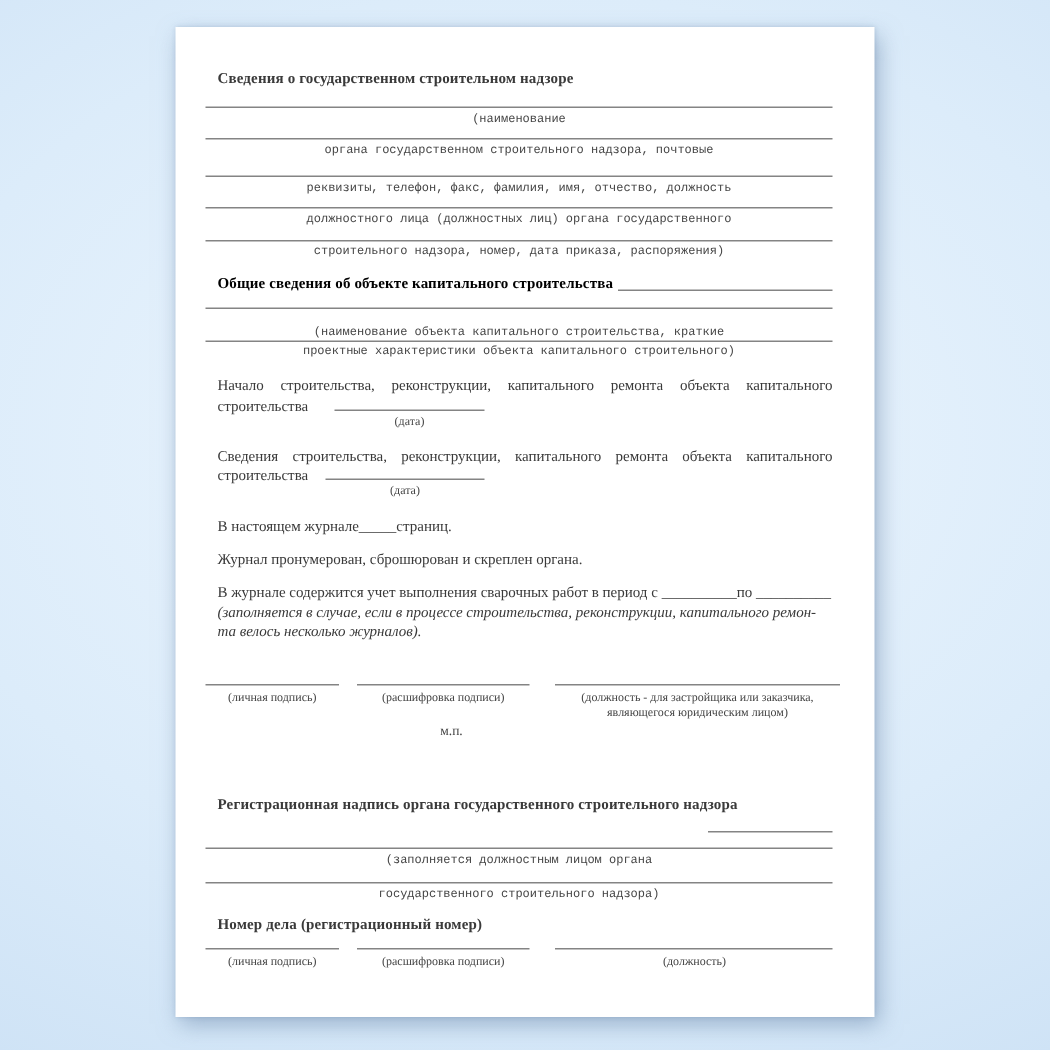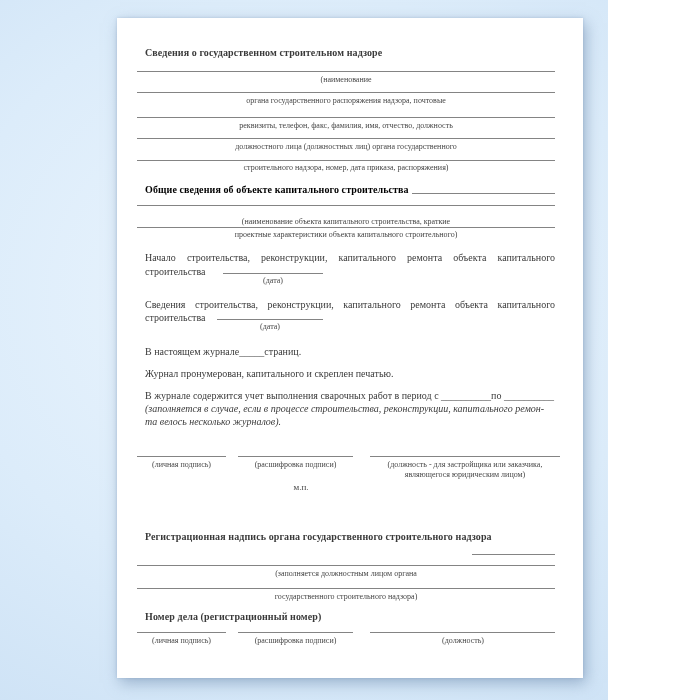--- a/index.html
+++ b/index.html
@@ -1,44 +1,44 @@
 <!DOCTYPE html>
 <html><head>
 <meta charset="utf-8">
 <style>
   html,body{margin:0;padding:0;width:700px;height:700px;overflow:hidden;
     font-family:"Liberation Serif","DejaVu Serif",serif;}
-  .bg{position:relative;width:608px;height:700px;
+  .bg{position:relative;width:700px;height:700px;
     background:radial-gradient(130% 95% at 50% 42%, #edf6fe 0%, #dcecfa 45%, #c9dff4 85%, #c2d9f1 100%);}
   .paper{position:absolute;left:117px;top:18px;width:466px;height:660px;background:#ffffff;
     box-shadow:3px 5px 14px rgba(105,135,170,0.55), 0 0 3px rgba(120,150,180,0.35);}
   .rule{position:absolute;height:0;border-bottom:1px solid #848484;}
   .full{left:20px;width:418px;}
   .cap{position:absolute;font-size:8px;line-height:10px;color:#454545;text-align:center;white-space:pre-line;}
-  .capfull{left:20px;width:418px;}
+  .capfull{left:20px;width:418px;font-family:Liberation Mono, monospace;}
   .txt{position:absolute;font-size:10px;line-height:12px;color:#3a3a3a;white-space:nowrap;}
   .bold{font-weight:bold;letter-spacing:0.1px;}
   .just{white-space:normal;text-align:justify;text-align-last:justify;left:28px;width:410px;}
   .note{white-space:pre-line;font-style:italic;line-height:12.5px;}
   .headrow{position:absolute;display:flex;align-items:flex-end;left:28px;width:410px;height:13px;}
   .headrow .fill{flex:1;border-bottom:1px solid #848484;margin-bottom:1px;margin-left:3px;}
 </style>
 </head>
 <body>
 
 <div class="bg">
   <div class="paper">
 
     <div class="txt bold" style="top:29px;left:28px;">Сведения о государственном строительном надзоре</div>
 
     <div class="rule full" style="top:53px;"></div>
     <div class="cap capfull" style="top:57px;">(наименование</div>
 
     <div class="rule full" style="top:74px;"></div>
-    <div class="cap capfull" style="top:78px;">органа государственного распоряжения надзора, почтовые</div>
+    <div class="cap capfull" style="top:78px;">органа государственном строительного надзора, почтовые</div>
 
     <div class="rule full" style="top:99px;"></div>
     <div class="cap capfull" style="top:103px;">реквизиты, телефон, факс, фамилия, имя, отчество, должность</div>
 
     <div class="rule full" style="top:120px;"></div>
     <div class="cap capfull" style="top:124px;">должностного лица (должностных лиц) органа государственного</div>
 
     <div class="rule full" style="top:142px;"></div>
     <div class="cap capfull" style="top:145px;">строительного надзора, номер, дата приказа, распоряжения)</div>
 
@@ -57,21 +57,21 @@
     <div class="txt" style="top:248px;left:28px;">строительства</div>
     <div class="rule" style="top:255px;left:106px;width:100px;"></div>
     <div class="cap" style="top:258px;left:106px;width:100px;">(дата)</div>
 
     <div class="txt just" style="top:281px;">Сведения строительства, реконструкции, капитального ремонта объекта капитального</div>
     <div class="txt" style="top:294px;left:28px;">строительства</div>
     <div class="rule" style="top:301px;left:100px;width:106px;"></div>
     <div class="cap" style="top:304px;left:100px;width:106px;">(дата)</div>
 
     <div class="txt" style="top:328px;left:28px;">В настоящем журнале_____страниц.</div>
-    <div class="txt" style="top:350px;left:28px;">Журнал пронумерован, капитального и скреплен печатью.</div>
+    <div class="txt" style="top:350px;left:28px;">Журнал пронумерован, сброшюрован и скреплен органа.</div>
     <div class="txt note" style="top:385px;left:28px;width:410px;">(заполняется в случае, если в процессе строительства, реконструкции, капитального ремон-
 та велось несколько журналов).</div>
     <div class="txt" style="top:372px;left:28px;">В журнале содержится учет выполнения сварочных работ в период с __________по __________</div>
 
     <div class="rule" style="top:438px;left:20px;width:89px;"></div>
     <div class="rule" style="top:438px;left:121px;width:115px;"></div>
     <div class="rule" style="top:438px;left:253px;width:190px;"></div>
     <div class="cap" style="top:442px;left:0px;width:129px;">(личная подпись)</div>
     <div class="cap" style="top:442px;left:114px;width:129px;">(расшифровка подписи)</div>
     <div class="cap" style="top:442px;left:248px;width:200px;">(должность - для застройщика или заказчика,

